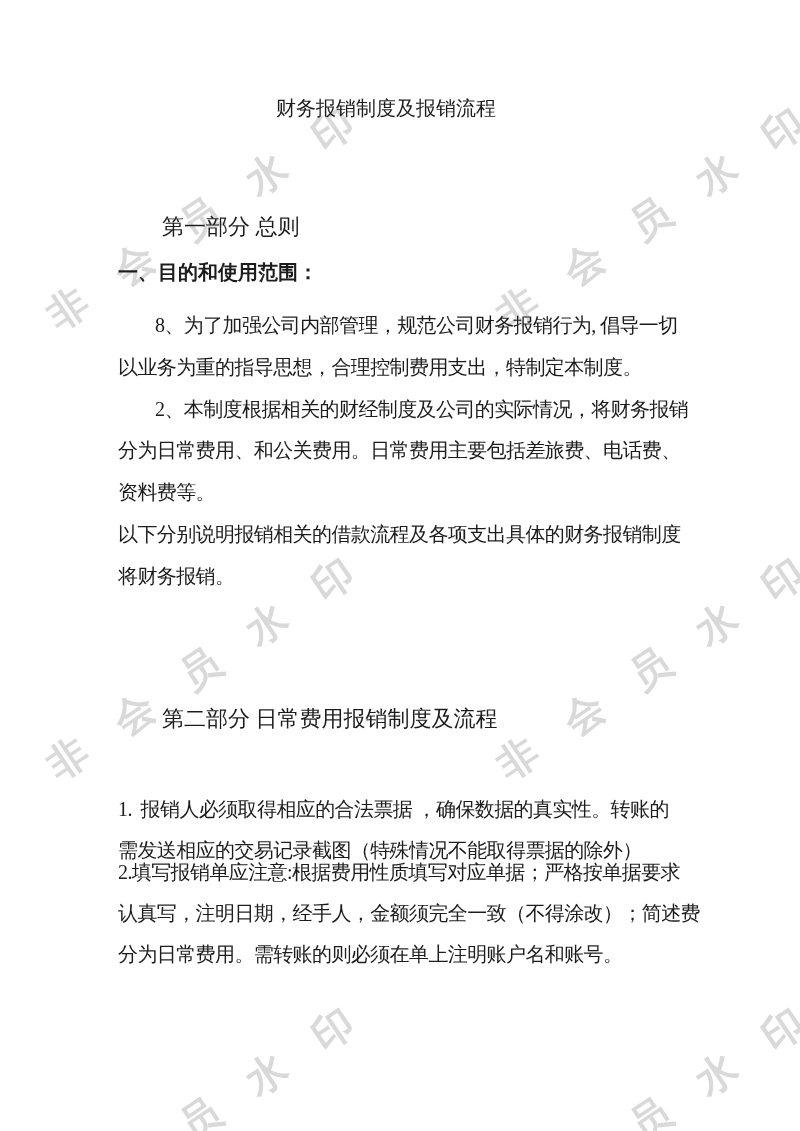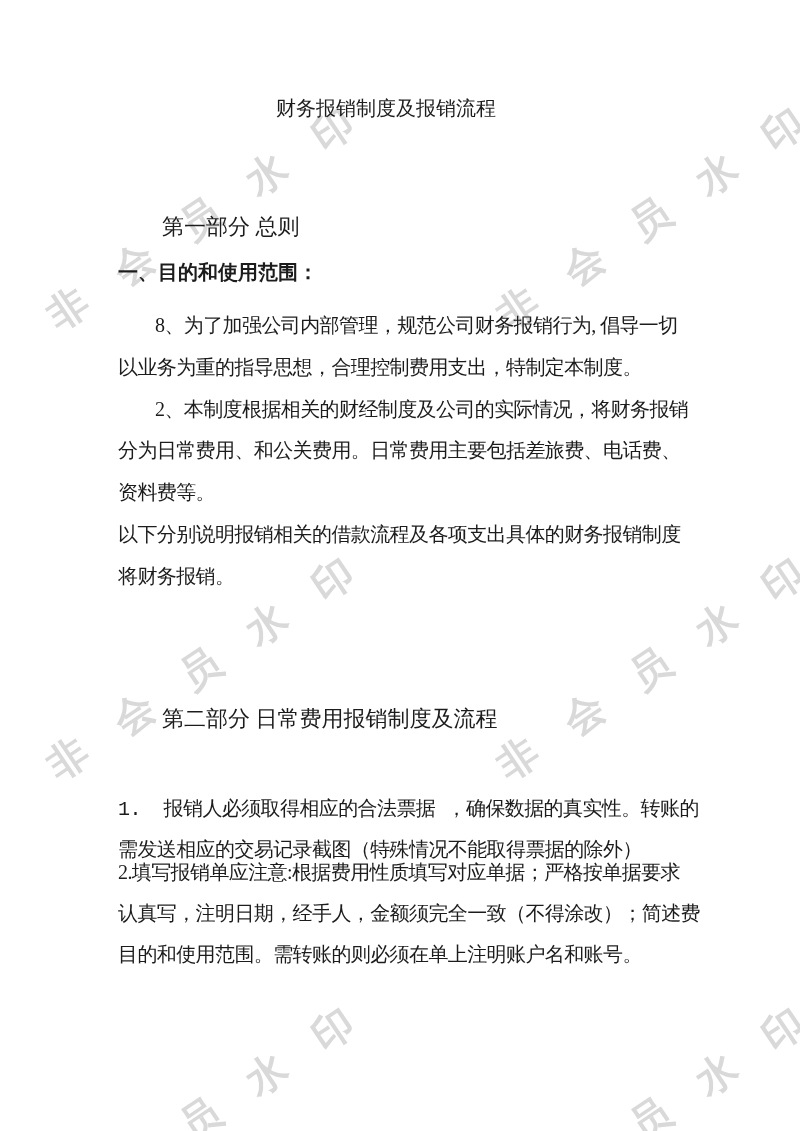--- a/index.html
+++ b/index.html
@@ -46,21 +46,21 @@
     font-weight:700;white-space:pre;
   }
   .h-sub.s1{top:260px;}
   .h-sub.s2{top:753px;}
   .para{position:absolute;left:118px;}
   .para .line{
     font-size:20px;letter-spacing:-0.6px;white-space:pre;
   }
   .para.body1{top:305px;}
   .para.body1 .line{line-height:41.8px;}
-  .para.item1{top:789px;font-family:Liberation Mono, monospace;}
+  .para.item1{top:789px;}
   .para.item2{top:852px;}
   .para.item1 .line,.para.item2 .line{line-height:41px;}
   .line.indent{padding-left:37px;}
 </style>
 </head>
 <body>
 
 <div class="page">
 
   <div class="wm-layer">
@@ -94,17 +94,17 @@
 
 
     <div class="para item1">
       <div class="line">1.  报销人必须取得相应的合法票据 ，确保数据的真实性。转账的</div>
       <div class="line">需发送相应的交易记录截图（特殊情况不能取得票据的除外）</div>
     </div>
 
     <div class="para item2">
       <div class="line">2.填写报销单应注意:根据费用性质填写对应单据；严格按单据要求</div>
       <div class="line">认真写，注明日期，经手人，金额须完全一致（不得涂改）；简述费</div>
-      <div class="line">目的和使用范围。需转账的则必须在单上注明账户名和账号。</div>
+      <div class="line">分为日常费用。需转账的则必须在单上注明账户名和账号。</div>
     </div>
 
   </div>
 </div>
 
 </body></html>

